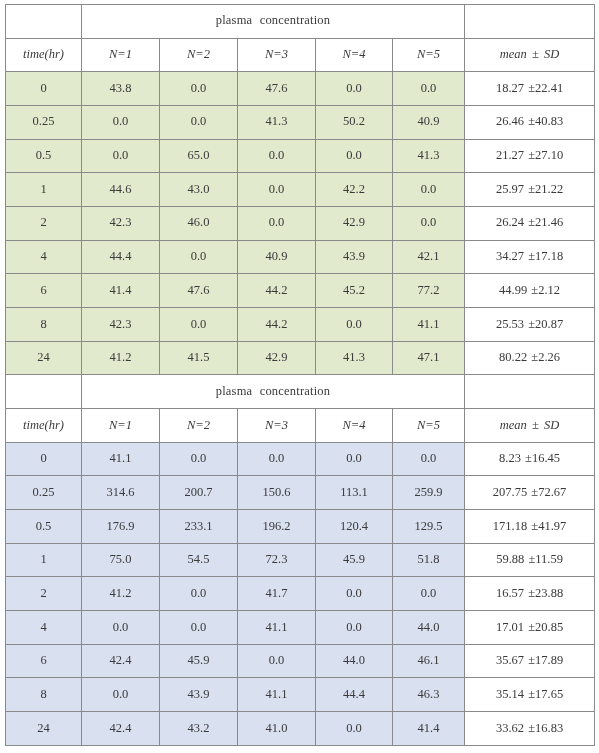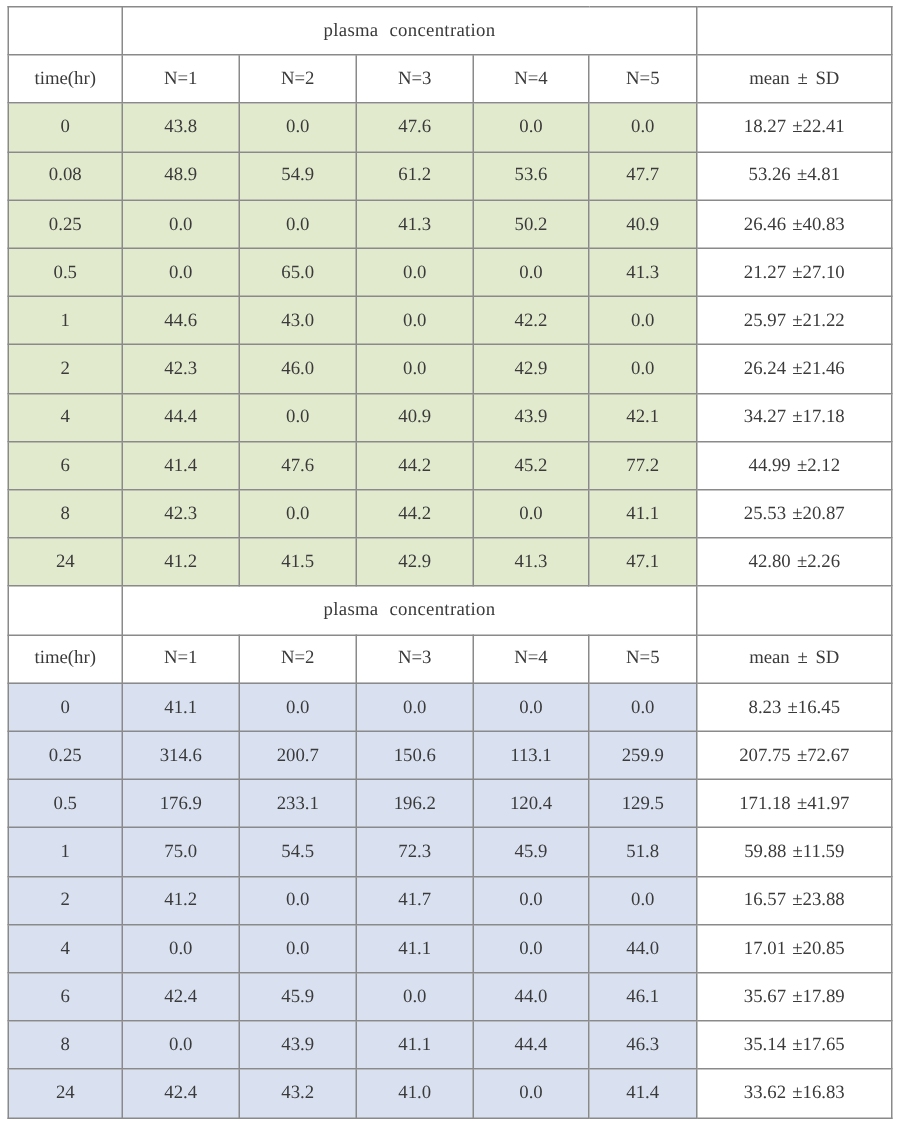--- a/index.html
+++ b/index.html
@@ -49,20 +49,21 @@
 
   td.hdr-span {
     font-size: 12.5px;
     letter-spacing: 0.2px;
     word-spacing: 4px;
     height: 32px;
   }
   td.hdr-cell {
     font-size: 12.5px;
     height: 32px;
+    font-style: italic;
   }
   td.hdr-mean {
     word-spacing: 2px;
   }
   td.blank { background: #ffffff; }
 
   tr.green-row td.tint { background: #e2eace; }
   tr.blue-row  td.tint { background: #d9e1f0; }
   td.mean-cell { background: #ffffff; word-spacing: 1px; }
 </style>
@@ -98,29 +99,20 @@
         <tr class="green-row">
           <td class="tint">0</td>
           <td class="tint">43.8</td>
           <td class="tint">0.0</td>
           <td class="tint">47.6</td>
           <td class="tint">0.0</td>
           <td class="tint">0.0</td>
           <td class="mean-cell">18.27 ±22.41</td>
         </tr>
         <tr class="green-row">
-          <td class="tint">0.08</td>
-          <td class="tint">48.9</td>
-          <td class="tint">54.9</td>
-          <td class="tint">61.2</td>
-          <td class="tint">53.6</td>
-          <td class="tint">47.7</td>
-          <td class="mean-cell">53.26 ±4.81</td>
-        </tr>
-        <tr class="green-row">
           <td class="tint">0.25</td>
           <td class="tint">0.0</td>
           <td class="tint">0.0</td>
           <td class="tint">41.3</td>
           <td class="tint">50.2</td>
           <td class="tint">40.9</td>
           <td class="mean-cell">26.46 ±40.83</td>
         </tr>
         <tr class="green-row">
           <td class="tint">0.5</td>
@@ -176,21 +168,21 @@
           <td class="tint">41.1</td>
           <td class="mean-cell">25.53 ±20.87</td>
         </tr>
         <tr class="green-row">
           <td class="tint">24</td>
           <td class="tint">41.2</td>
           <td class="tint">41.5</td>
           <td class="tint">42.9</td>
           <td class="tint">41.3</td>
           <td class="tint">47.1</td>
-          <td class="mean-cell">42.80 ±2.26</td>
+          <td class="mean-cell">80.22 ±2.26</td>
         </tr>
         <tr>
           <td class="blank"></td>
           <td class="hdr-span" colspan="5">plasma  concentration</td>
           <td class="blank"></td>
         </tr>
         <tr>
           <td class="hdr-cell">time(hr)</td>
           <td class="hdr-cell">N=1</td>
           <td class="hdr-cell">N=2</td>

